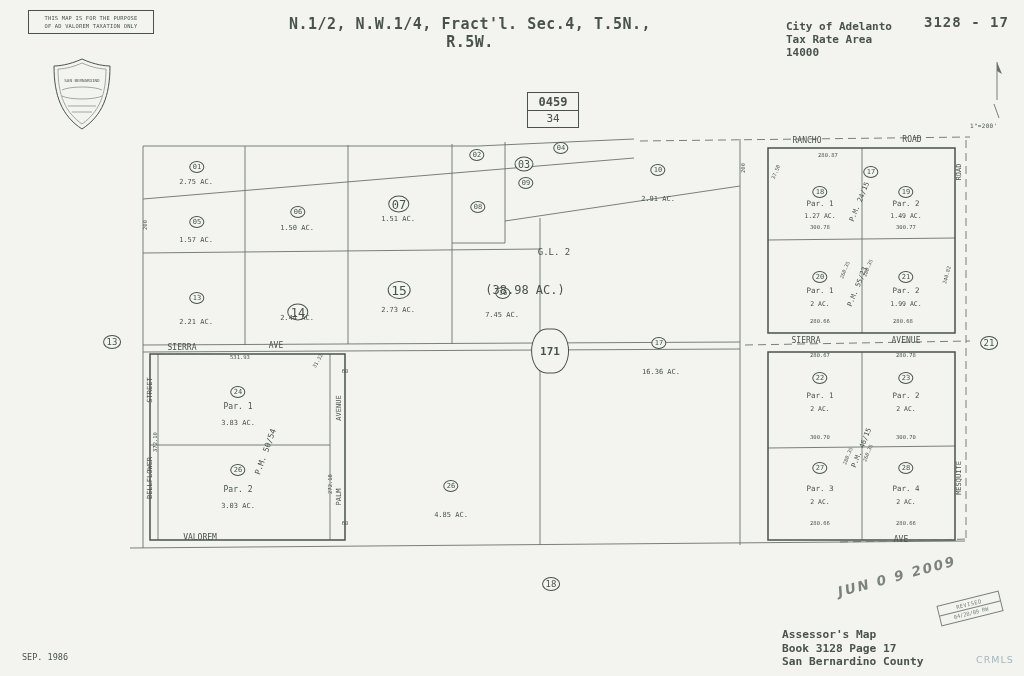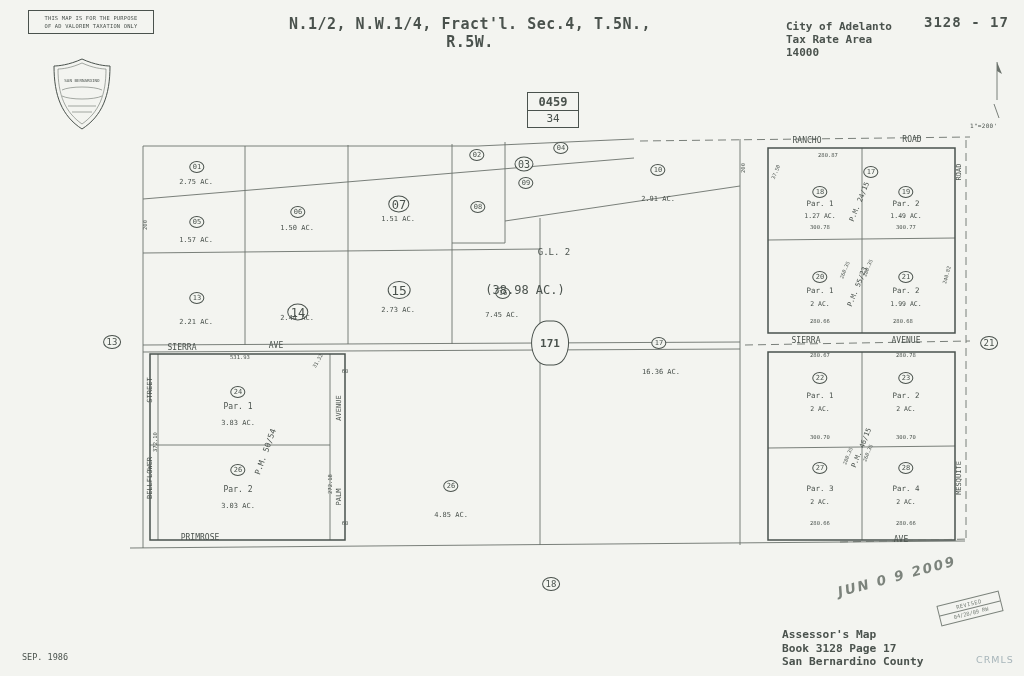--- a/index.html
+++ b/index.html
@@ -19,21 +19,21 @@
 
   #label-layer { position:absolute; inset:0; }
   .lbl { position:absolute; white-space:nowrap; line-height:1; color:var(--ink,#4c544f); }
   .lbl.circ {
     border:1px solid var(--ink,#5a625d); border-radius:50%;
     padding:1.5px 2.5px; min-width:12px; text-align:center;
     background:rgba(243,244,240,.92);
   }
   .lbl.ellipse {
     border:1.6px solid var(--ink,#414944); border-radius:50% / 62%;
-    padding:16px 8px; font-weight:bold; background:var(--background,#f3f4f0);
+    padding:16px 8px; font-weight:bold; background:var(--background,#f3f4f0);margin-top:8px;
   }
 
   .disclaimer {
     position:absolute; left:28px; top:10px; width:126px;
     border:1px solid var(--ink,#5a625d); padding:3px 2px;
     font-size:5.4px; letter-spacing:.2px; text-align:center; line-height:1.5;
   }
   .title {
     position:absolute; left:268px; top:15px; width:404px;
     font-size:15px; font-weight:bold; text-align:center; letter-spacing:.5px;
@@ -172,21 +172,21 @@
       <span class="lbl" style="left: 661px; top: 372px; font-size: 7px; transform: translate(-50%, -50%);">16.36 AC.</span>
       <span class="lbl circ" style="left: 112px; top: 342px; font-size: 9px; transform: translate(-50%, -50%);">13</span>
       <span class="lbl circ" style="left: 989px; top: 343px; font-size: 9px; transform: translate(-50%, -50%);">21</span>
       <span class="lbl circ" style="left: 551px; top: 584px; font-size: 9px; transform: translate(-50%, -50%);">18</span>
       <span class="lbl" style="left: 182px; top: 348px; font-size: 8px; transform: translate(-50%, -50%);">SIERRA</span>
       <span class="lbl" style="left: 276px; top: 346px; font-size: 8px; transform: translate(-50%, -50%);">AVE</span>
       <span class="lbl" style="left: 150px; top: 390px; font-size: 7px; transform: translate(-50%, -50%) rotate(-90deg);">STREET</span>
       <span class="lbl" style="left: 150px; top: 478px; font-size: 7px; transform: translate(-50%, -50%) rotate(-90deg);">BELLFLOWER</span>
       <span class="lbl" style="left: 339px; top: 408px; font-size: 7px; transform: translate(-50%, -50%) rotate(-90deg);">AVENUE</span>
       <span class="lbl" style="left: 339px; top: 497px; font-size: 7px; transform: translate(-50%, -50%) rotate(-90deg);">PALM</span>
-      <span class="lbl" style="left: 200px; top: 538px; font-size: 8px; transform: translate(-50%, -50%);">PRIMROSE</span>
+      <span class="lbl" style="left: 200px; top: 538px; font-size: 8px; transform: translate(-50%, -50%);">VALOREM</span>
       <span class="lbl" style="left: 240px; top: 358px; font-size: 5.5px; transform: translate(-50%, -50%);">531.93</span>
       <span class="lbl" style="left: 318px; top: 361px; font-size: 5px; transform: translate(-50%, -50%) rotate(-60deg);">31.32</span>
       <span class="lbl" style="left: 345px; top: 372px; font-size: 5.5px; transform: translate(-50%, -50%);">60</span>
       <span class="lbl" style="left: 156px; top: 442px; font-size: 5.5px; transform: translate(-50%, -50%) rotate(-90deg);">372.10</span>
       <span class="lbl" style="left: 331px; top: 484px; font-size: 5.5px; transform: translate(-50%, -50%) rotate(-90deg);">272.18</span>
       <span class="lbl" style="left: 345px; top: 524px; font-size: 5.5px; transform: translate(-50%, -50%);">60</span>
       <span class="lbl circ" style="left: 238px; top: 392px; font-size: 7px; transform: translate(-50%, -50%);">24</span>
       <span class="lbl" style="left: 238px; top: 407px; font-size: 8px; transform: translate(-50%, -50%);">Par. 1</span>
       <span class="lbl" style="left: 238px; top: 423px; font-size: 7px; transform: translate(-50%, -50%);">3.83 AC.</span>
       <span class="lbl" style="left: 266px; top: 452px; font-size: 8px; transform: translate(-50%, -50%) rotate(-70deg);">P.M. 50/54</span>

